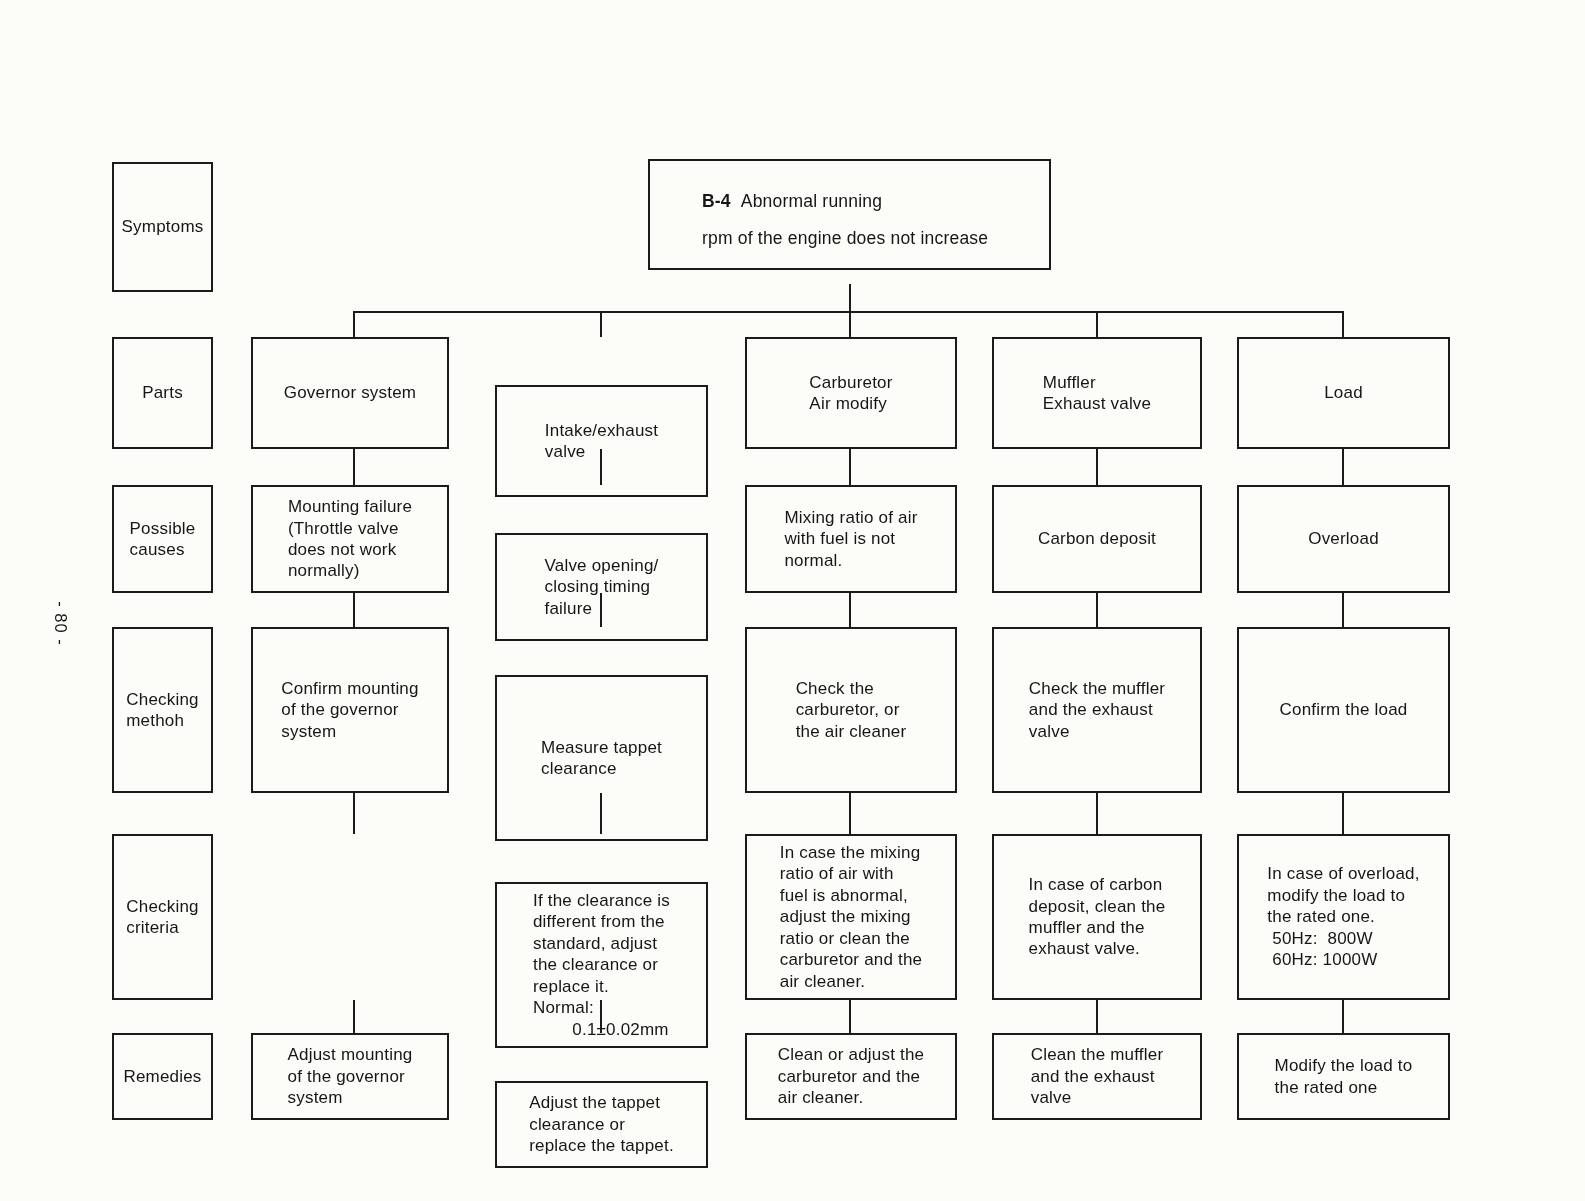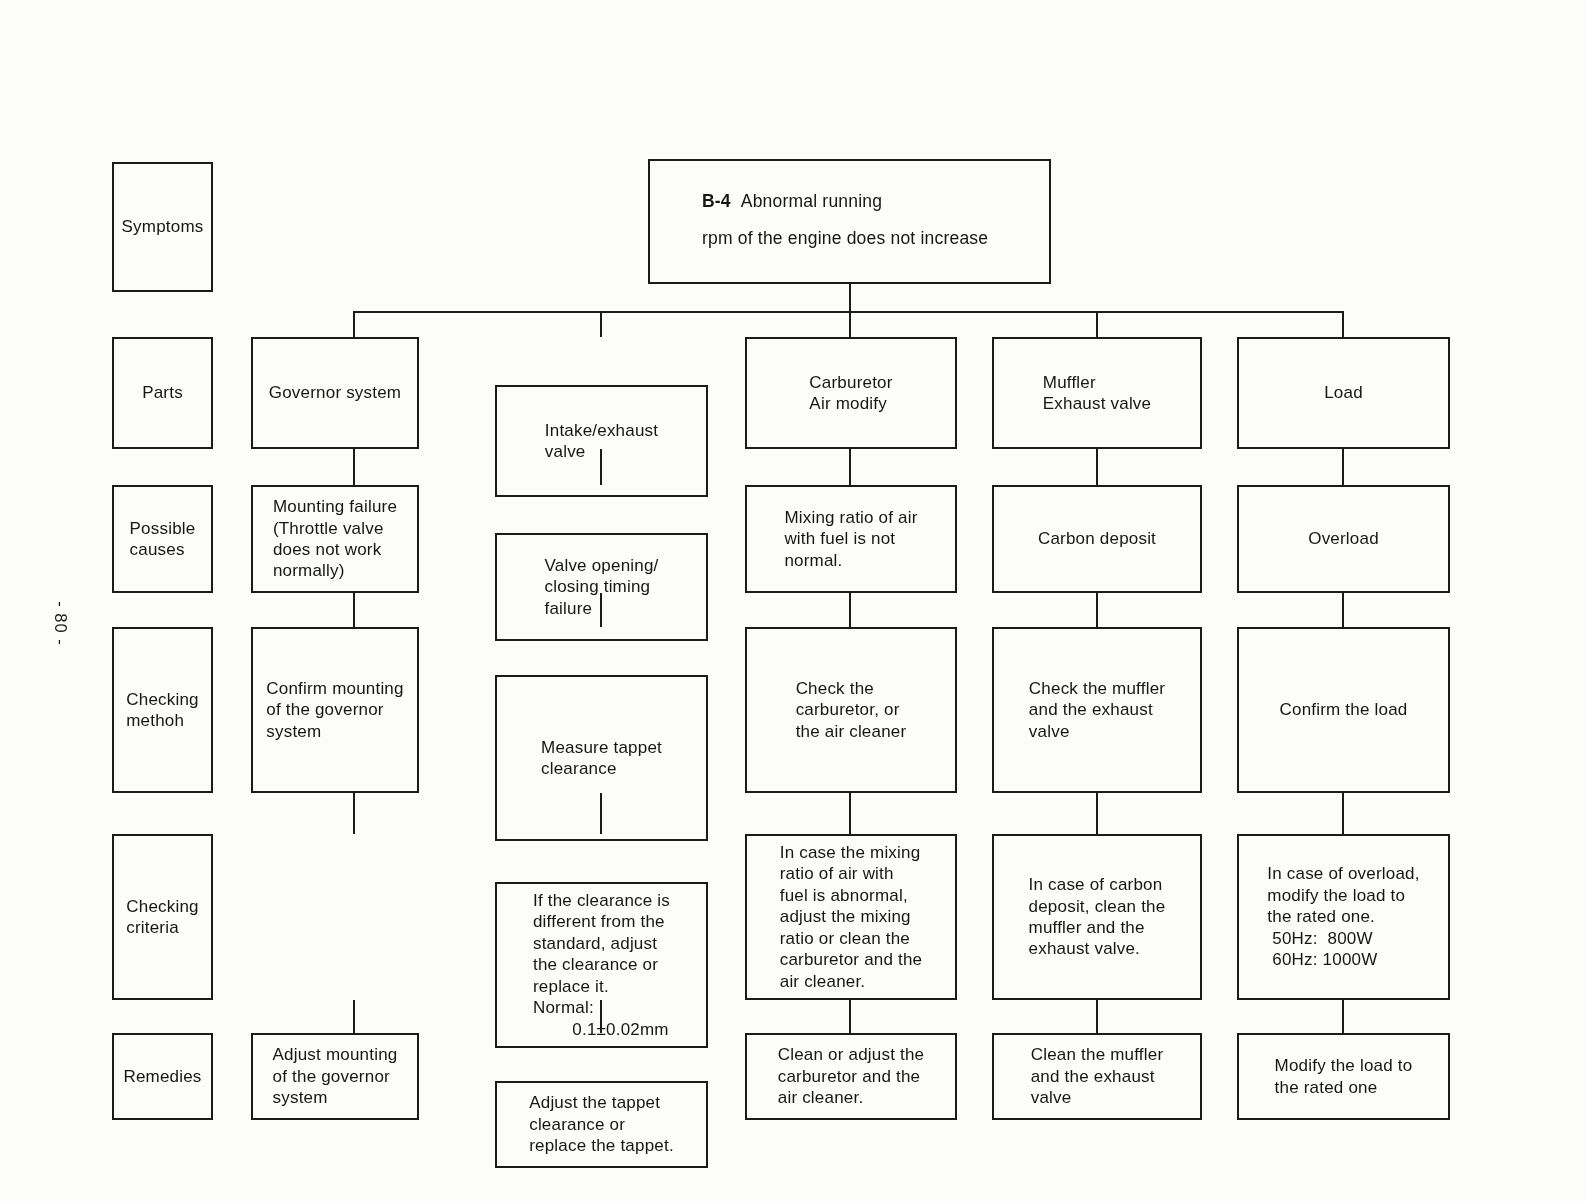--- a/index.html
+++ b/index.html
@@ -23,35 +23,35 @@
     justify-content:center;
     text-align:left;
     white-space:pre-wrap;
     font-size:17px;
     line-height:1.26;
     padding:6px 8px;
     letter-spacing:0.2px;
   }
   
   .col-label{left:112px;width:101px;}
-  .c1{left:251px;width:168px;}
+  .c1{left:251px;width:198px;}
   .c2{left:495px;width:213px;margin-top:48px;}
   .c3{left:745px;width:212px;}
   .c4{left:992px;width:210px;}
   .c5{left:1237px;width:213px;}
   
   .r-symptoms{top:162px;height:130px;}
   .r-parts{top:337px;height:112px;}
   .r-causes{top:485px;height:108px;}
   .r-method{top:627px;height:166px;}
   .r-criteria{top:834px;height:166px;}
   .r-remedies{top:1033px;height:87px;}
   
   .header-box{
-    left:648px;top:159px;width:403px;height:125px;
+    left:648px;top:159px;width:403px;height:111px;
     padding:30px 20px 0 52px;
     font-size:17.5px;
     letter-spacing:0.2px;
   }
   .header-box .h-line{margin-bottom:16px;white-space:pre-wrap;}
   .b{font-weight:bold;margin-right:10px;}
   
   .vline{position:absolute;width:2px;background:#1b1b1b;}
   .hline{position:absolute;height:2px;background:#1b1b1b;}
   

